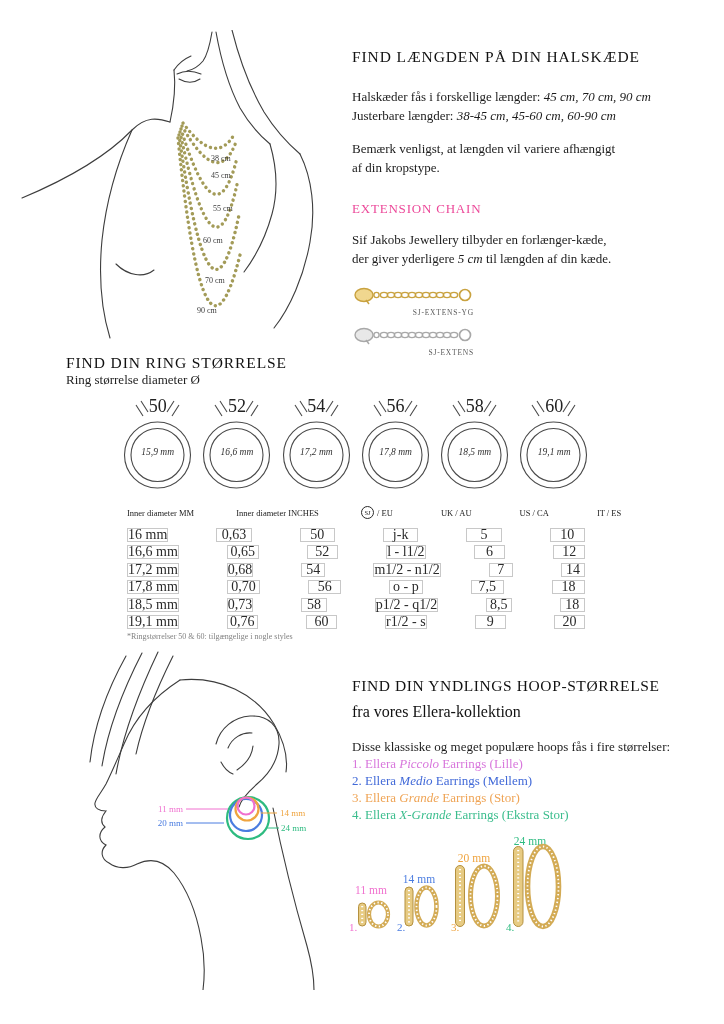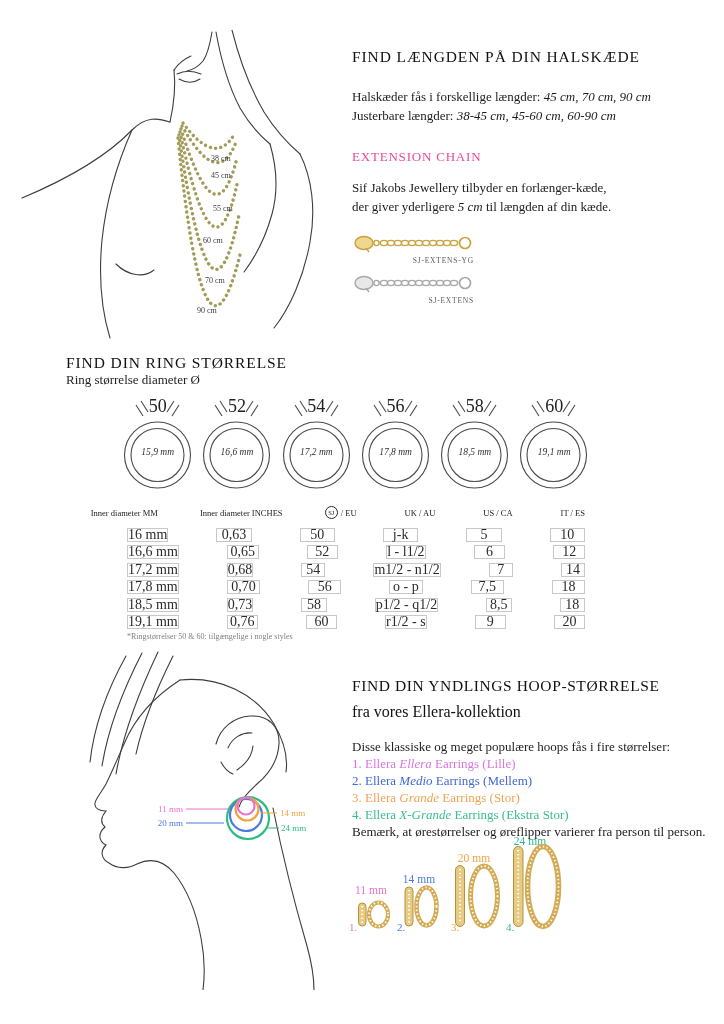--- a/index.html
+++ b/index.html
@@ -28,21 +28,21 @@
   #ring-title { left:66px; top:354px; }
   #ring-sub { left:66px; top:372px; font-size:13px; }
   #ring-row { left:118px; top:394px; width:476px; display:flex; }
   .ring-block { position:relative; width:79.3px; height:102px; flex:0 0 79.3px; }
   .ring-block svg { position:absolute; left:0; top:0; }
   .ring-size { position:absolute; top:2px; left:0; width:100%; text-align:center; font-size:18px; color:#222; }
   .ring-dia { position:absolute; top:53px; left:0; width:100%; text-align:center; font-size:9.5px; color:#333;font-style:italic; }
 
   
   #size-table { left:127px; top:506px; width:458px; }
-  .tr { display:flex; justify-content:flex-end;gap:48px; }
+  .tr { display:flex; justify-content:space-between;gap:48px; }
   .th { width:71px; display:flex; justify-content:center; align-items:center; font-size:8.5px; color:#222; }
   .th span { white-space:nowrap; }
   .head-row { margin-bottom:9px; }
   .sj-circle { display:inline-flex; justify-content:center; align-items:center;
     width:13px; height:13px; border:1px solid #2a2a2a; border-radius:50%;
     font-size:6.5px; letter-spacing:0; margin-right:3px; }
   .td { width:84px; height:14px; border:1px solid #c8c8c8; font-size:14px; color:#2a2a2a;
     display:flex; justify-content:center; align-items:center; white-space:nowrap; }
   .body-row { margin-bottom:3.4px; }
   #table-footnote { margin-top:3px; font-size:8px; color:#828282; }
@@ -107,20 +107,24 @@
 </svg>
 
 <div class="abs" id="neck-text">
   <div class="sec-title">FIND LÆNGDEN PÅ DIN HALSKÆDE</div>
   <div class="body-text">
     <span>Halskæder fås i forskellige længder:</span>
     <span class="italic">45 cm, 70 cm, 90 cm</span><br>
     <span>Justerbare længder:</span>
     <span class="italic">38-45 cm, 45-60 cm, 60-90 cm</span>
   </div>
+  <div class="body-text note">
+    <span>Bemærk venligst, at længden vil variere afhængigt</span><br>
+    <span>af din kropstype.</span>
+  </div>
   <div class="ext-title">EXTENSION CHAIN</div>
   <div class="body-text ext-desc">
     <span>Sif Jakobs Jewellery tilbyder en forlænger-kæde,</span><br>
     <span>der giver yderligere </span><span class="italic">5 cm</span><span> til længden af din kæde.</span>
   </div>
 
   <svg class="chain-svg" width="122" height="24" viewBox="0 0 122 24">
     <g class="goldline" stroke-width="1.4">
       <ellipse cx="12" cy="12" rx="9" ry="6.5" fill="#f0d78f"></ellipse>
       <line x1="14" y1="17" x2="17" y2="21"></line>
@@ -345,32 +349,31 @@
     <text class="measure-text" x="240" y="166" fill="#efa43f">14 mm</text>
     <text class="measure-text" x="241" y="181" fill="#2ebb80">24 mm</text>
   </g>
 </svg>
 
 <div class="abs" id="hoop-text">
   <div class="hoop-title">FIND DIN YNDLINGS HOOP-STØRRELSE</div>
   <div class="hoop-title2">fra vores Ellera-kollektion</div>
   <div class="intro">Disse klassiske og meget populære hoops fås i fire størrelser:</div>
   <div class="hoop-item" style="color: rgb(216, 119, 220);">
-    <span>1. Ellera </span><span class="italic">Ellera</span><span> Earrings (Lille)</span>
+    <span>1. Ellera </span><span class="italic">Piccolo</span><span> Earrings (Lille)</span>
   </div>
   <div class="hoop-item" style="color: rgb(65, 105, 216);">
     <span>2. Ellera </span><span class="italic">Medio</span><span> Earrings (Mellem)</span>
   </div>
   <div class="hoop-item" style="color: rgb(239, 164, 85);">
     <span>3. Ellera </span><span class="italic">Grande</span><span> Earrings (Stor)</span>
   </div>
   <div class="hoop-item" style="color: rgb(59, 189, 141);">
     <span>4. Ellera </span><span class="italic">X-Grande</span><span> Earrings (Ekstra Stor)</span>
   </div>
-  <div class="note">Bemærk, at ørestørrelser og øreflipper varierer fra person til person.</div>
 </div>
 
 <svg class="abs" style="left:340px; top:832px;" width="232" height="106" viewBox="0 0 232 106">
 
   <g>
     <text class="mm-label" x="31" y="62" text-anchor="middle" fill="#f070cf">11 mm</text>
     <rect class="gold-bar" x="18.5" y="71" width="7.5" height="23" rx="3.7"></rect>
     <line class="bar-dots" x1="22.2" y1="74" x2="22.2" y2="91"></line>
     <ellipse class="gold-ring" cx="38.5" cy="82.5" rx="9.5" ry="12" stroke-width="4.2"></ellipse>
     <ellipse class="crystals" cx="38.5" cy="82.5" rx="9.5" ry="12"></ellipse>

